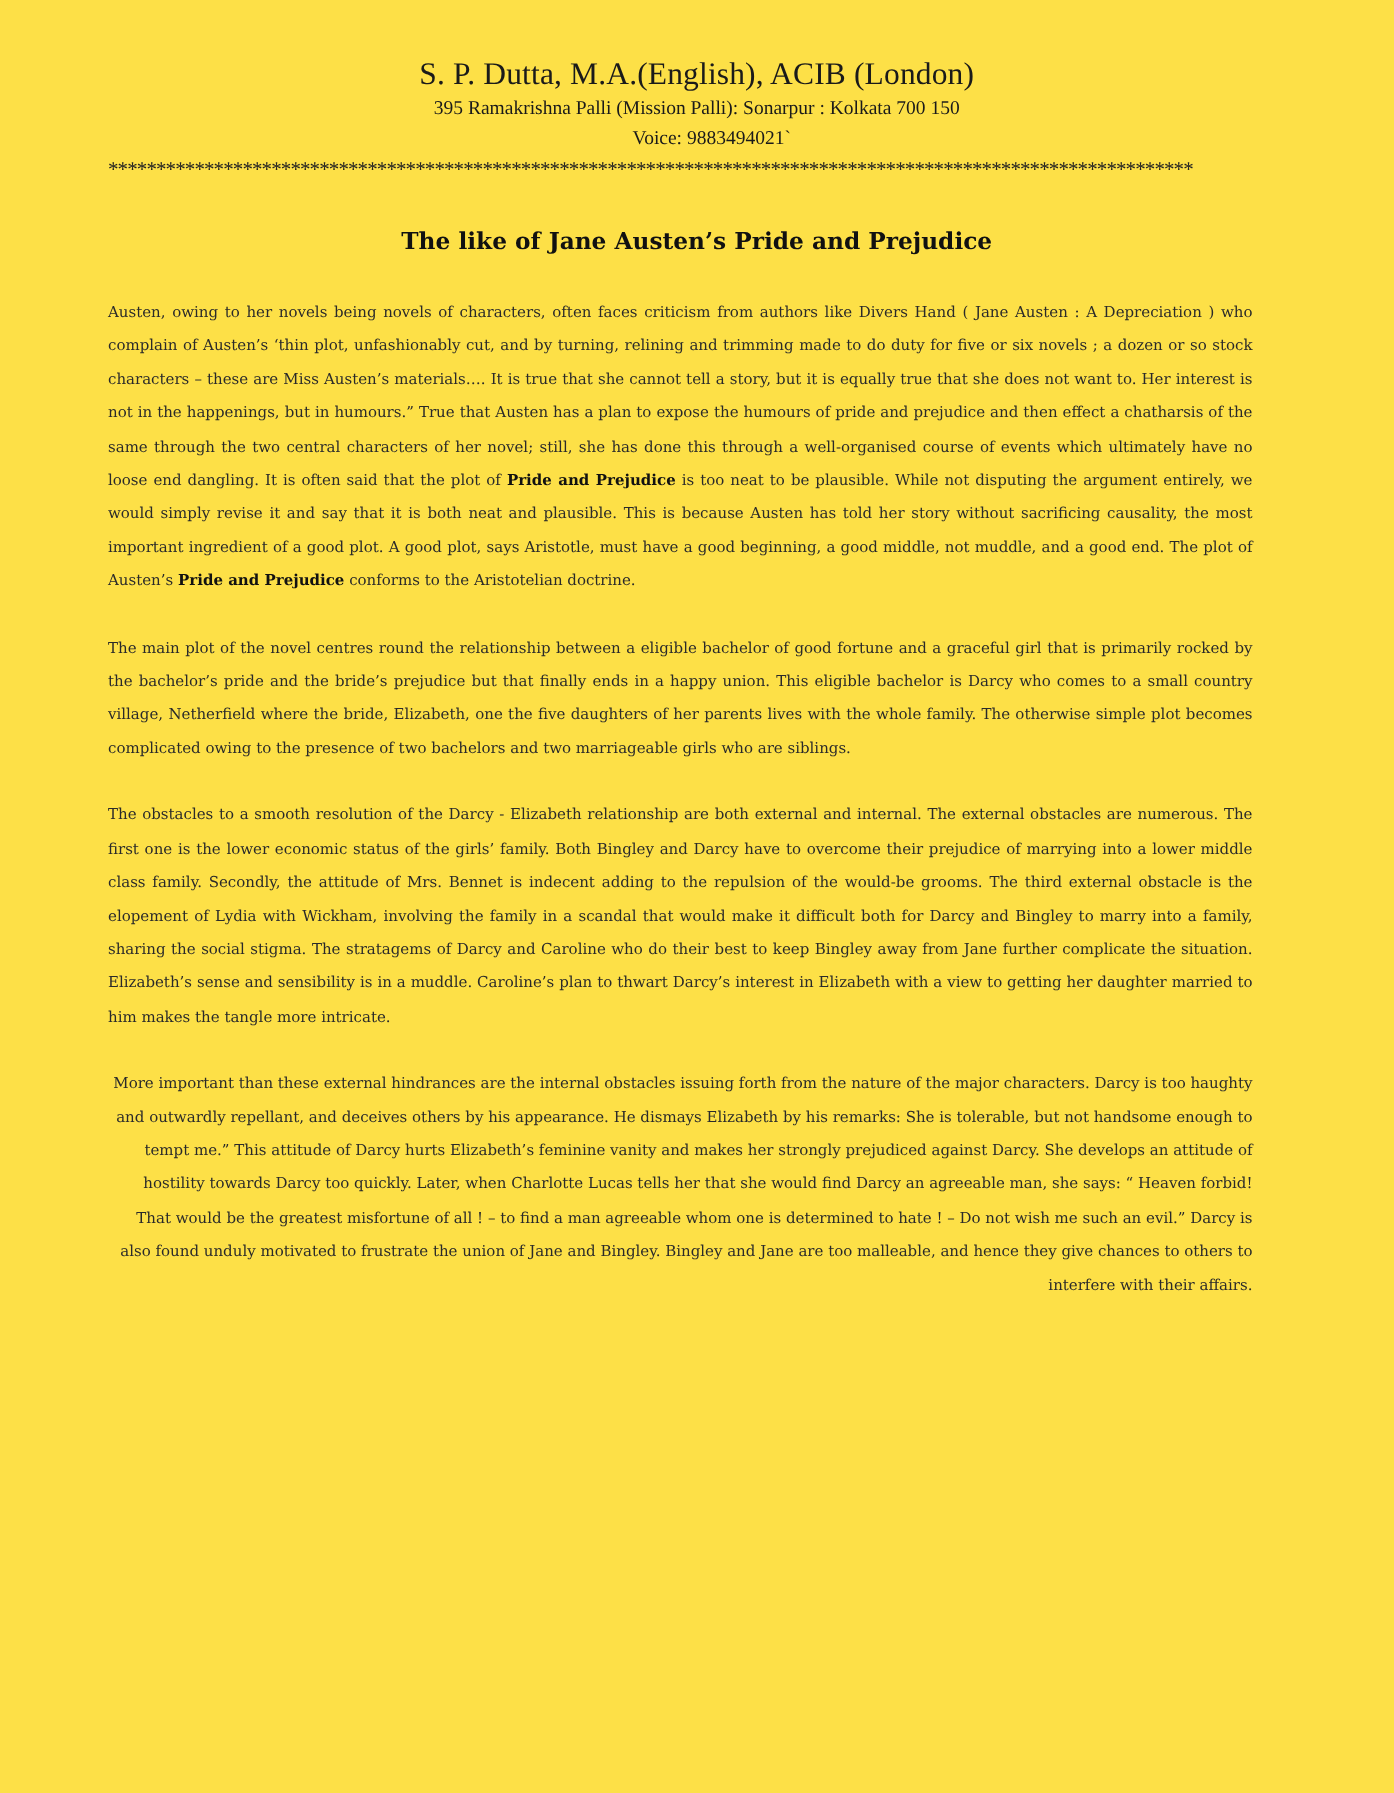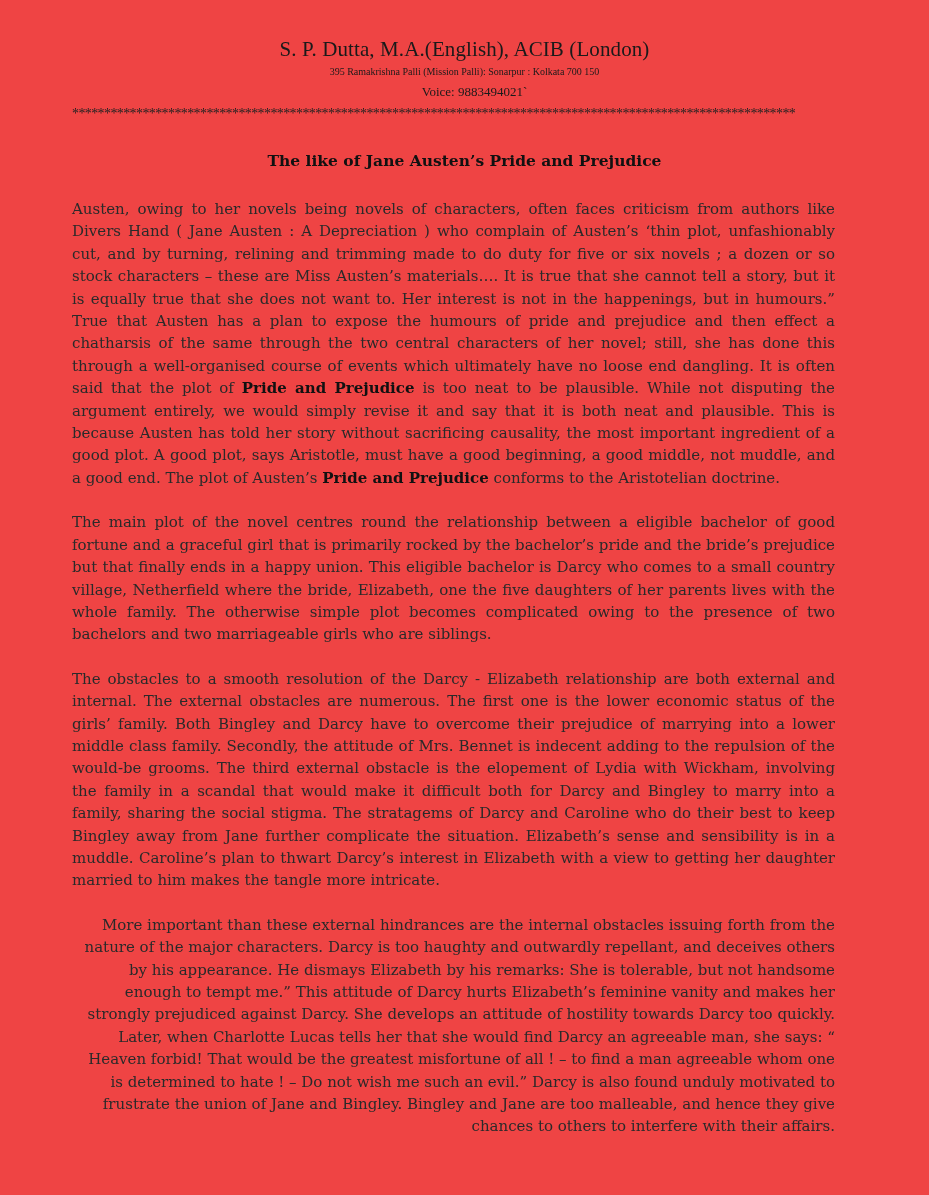--- a/index.html
+++ b/index.html
@@ -1,24 +1,24 @@
 <!DOCTYPE html>
 <html><head>
 <meta charset="utf-8">
 <style>
   html, body { margin: 0; padding: 0; background: #ffffff; }
   body { width: 929px; height: 1195px; overflow: hidden; position: relative; color: #222; }
-  .page { position: absolute; left: 0; top: 0; width: 929px; height: 1195px; background: #ef4444; }
+  .page { position: absolute; left: 0; top: 0; width: 929px; height: 1195px; background: #fde047; }
   .letterhead { position: absolute; left: 0; top: 36px; width: 929px; text-align: center; font-family: "Liberation Serif", serif; color: #1a1a1a; }
   .lh-name { font-size: 21px; line-height: 26px; letter-spacing: 0.1px; }
-  .lh-addr { font-size: 10px; line-height: 20px; }
+  .lh-addr { font-size: 13px; line-height: 20px; }
   .lh-voice { font-size: 13px; line-height: 20px; padding-left: 20px; }
   .lh-rule { position: absolute; left: 72px; top: 104px; width: 760px; height: 20px; overflow: hidden; white-space: nowrap; font-family: "Liberation Serif", serif; font-size: 14px; line-height: 20px; letter-spacing: -0.6px; color: #222; }
   .doc-title { position: absolute; left: 0; top: 150px; width: 929px; text-align: center; font-family: "DejaVu Serif", serif; font-weight: bold; font-size: 15.5px; line-height: 22px; color: #111; }
-  .body { position: absolute; left: 72px; top: 198px; width: 763px; font-family: "DejaVu Serif", serif; font-size: 15px; line-height: 22.4px; color: #2a2a2a; text-align: justify; }
+  .body { position: absolute; left: 72px; top: 198px; width: 763px; font-family: "DejaVu Serif", serif; font-size: 10px; line-height: 22.4px; color: #2a2a2a; text-align: justify; }
   .para { margin: 0 0 22px 0; }
   .para b { color: #111; }
   .para.last { text-align: right; }
 </style>
 </head>
 <body>
 
 <div class="page">
 
   <div class="letterhead">

